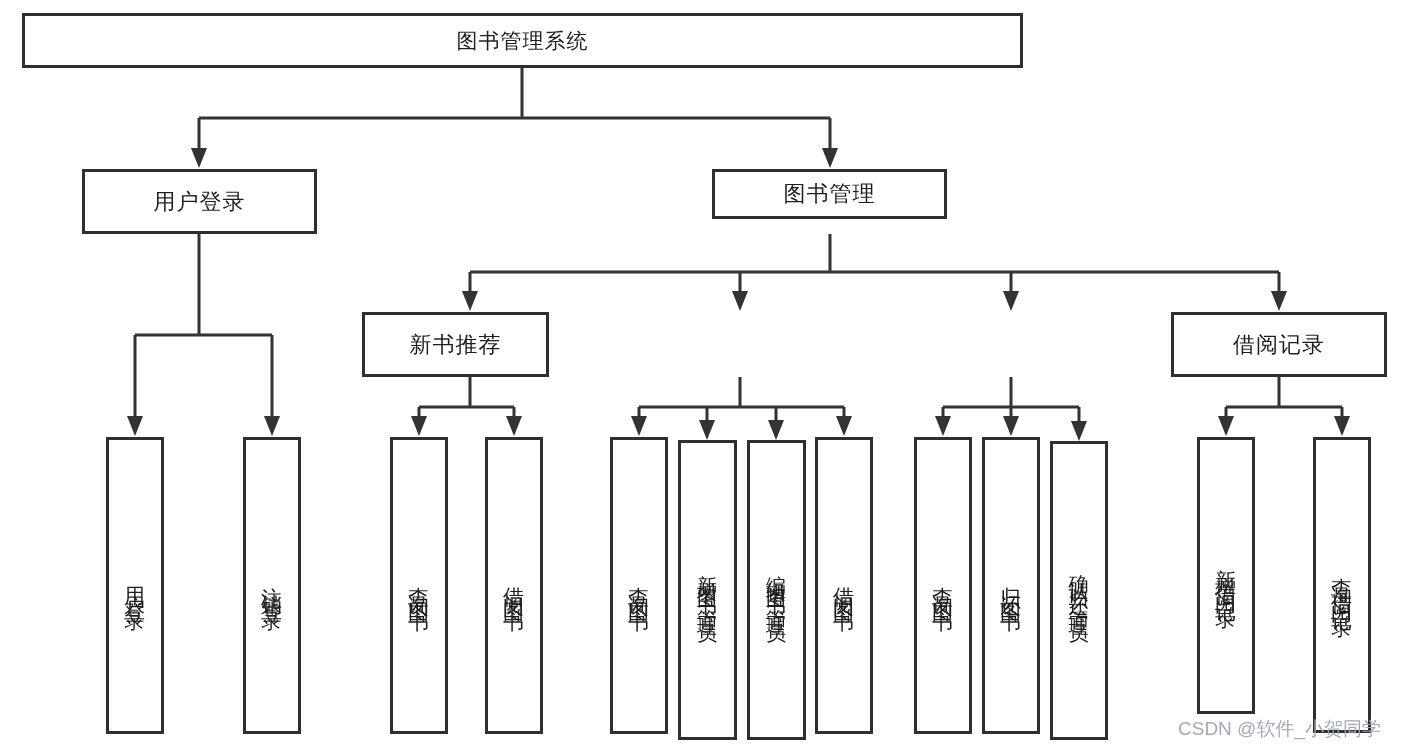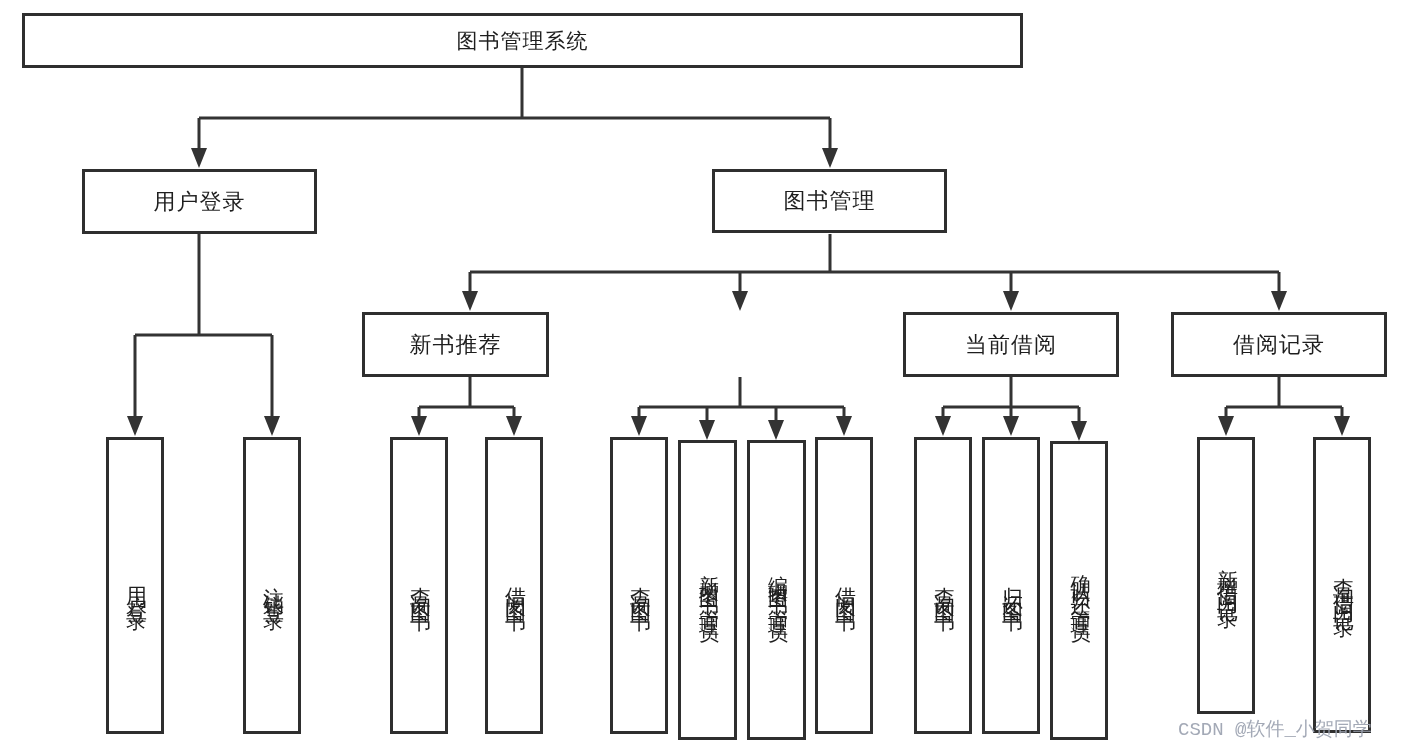--- a/index.html
+++ b/index.html
@@ -1,21 +1,21 @@
 <!DOCTYPE html>
 <html><head>
 <meta charset="utf-8">
 <style>
   html, body { margin: 0; padding: 0; background: #ffffff; }
   #canvas {
     position: relative;
     width: 1405px;
     height: 747px;
     background: #ffffff;
-    font-family: Liberation Mono, monospace;
+    font-family: Liberation Sans, sans-serif;
     overflow: hidden;
   }
   #wires {
     position: absolute;
     left: 0; top: 0;
     width: 1405px; height: 747px;
   }
   .node {
     position: absolute;
     box-sizing: border-box;
@@ -94,29 +94,26 @@
     </g>
   </svg>
 
   <div class="node h root" style="left:22px; top:13px; width:1001px; height:55px;">
     <span>图书管理系统</span>
   </div>
 
   <div class="node h" style="left:82px; top:169px; width:235px; height:65px;">
     <span>用户登录</span>
   </div>
-  <div class="node h" style="left:712px; top:169px; width:235px; height:64px;">
+  <div class="node h" style="left:712px; top:169px; width:235px; height:50px;">
     <span>图书管理</span>
   </div>
 
   <div class="node h" style="left:362px; top:312px; width:187px; height:65px;">
     <span>新书推荐</span>
-  </div>
-  <div class="node h" style="left:903px; top:312px; width:216px; height:65px;">
-    <span>当前借阅</span>
   </div>
   <div class="node h" style="left:1171px; top:312px; width:216px; height:65px;">
     <span>借阅记录</span>
   </div>
 
   <div class="node leaf" style="left:106px; top:437px; width:58px; height:297px;">
     <span>用户登录</span>
   </div>
   <div class="node leaf" style="left:243px; top:437px; width:58px; height:297px;">
     <span>注销登录</span>

